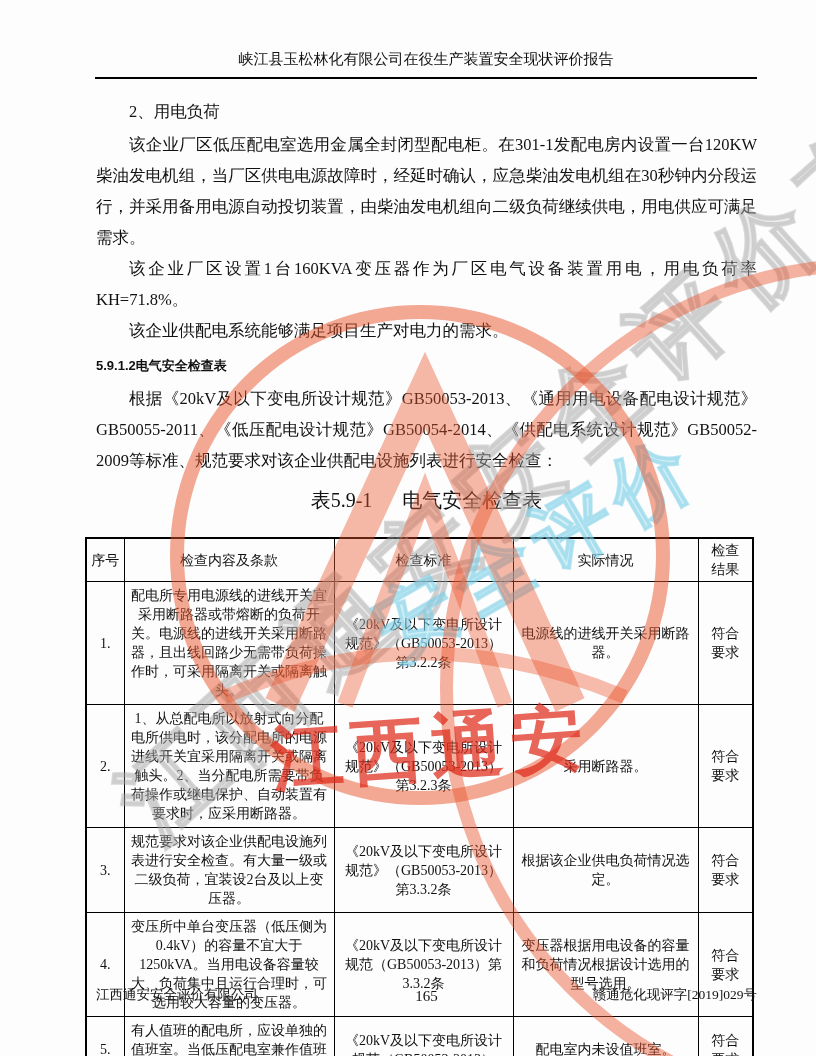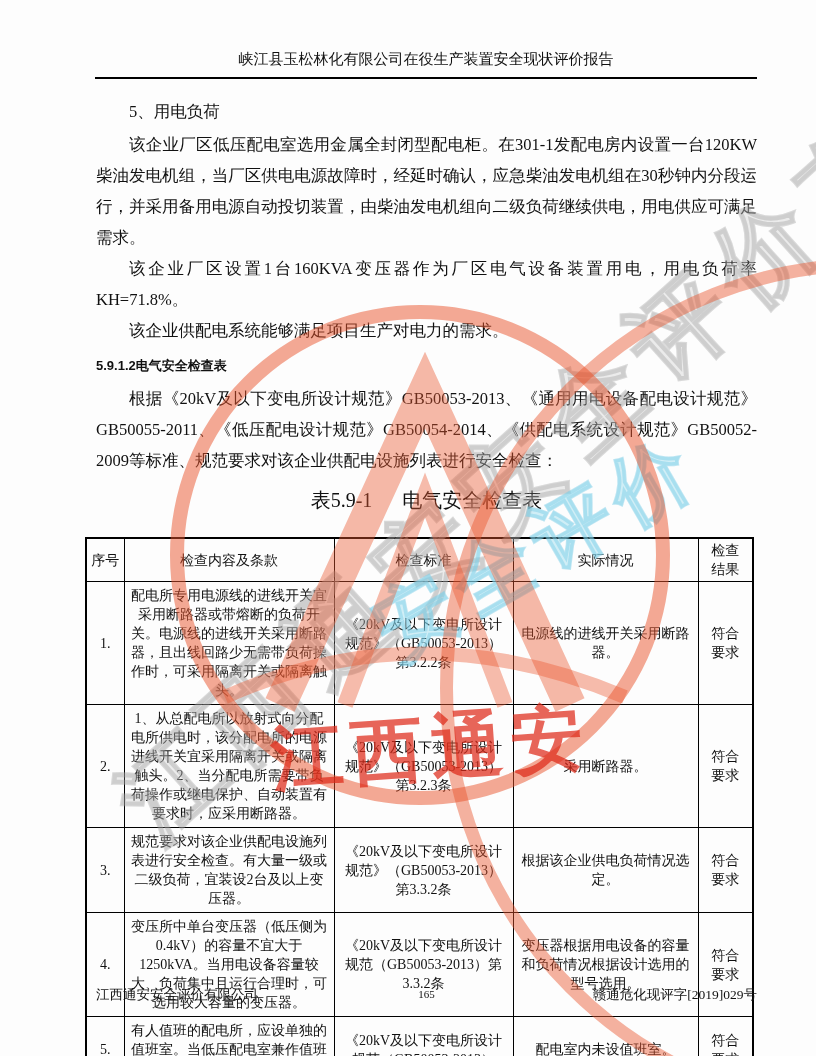--- a/index.html
+++ b/index.html
@@ -64,21 +64,21 @@
   tr.r4{height:85px;}
   tr.r5{height:40px;}
   
   .doc-footer{
     position:absolute; top:986px; left:96px; width:661px;
     font-size:13.5px;
     display:flex; justify-content:space-between; align-items:flex-start;
   }
   .doc-footer .pg{
     position:absolute; left:50%; transform:translateX(-50%);
-    font-size:11px; top:2px;
+    font-size:15px; top:2px;
   }
   
   .wm-layer{position:absolute;inset:0;pointer-events:none;z-index:5;}
   .wm-ring{
     position:absolute; left:170px; top:305px;
     width:500px; height:500px; border-radius:50%;
     border:14px solid rgba(233,84,44,0.50);
     box-sizing:border-box;
   }
   .wm-ring2{
@@ -118,21 +118,21 @@
 </head>
 <body>
 
 <div class="page">
 
   <div class="doc-header">
     <span>峡江县玉松林化有限公司在役生产装置安全现状评价报告</span>
   </div>
 
   <div class="content">
-    <p class="sec-head">5、用电负荷</p>
+    <p class="sec-head">2、用电负荷</p>
     <p class="para">该企业厂区低压配电室选用金属全封闭型配电柜。在301-1发配电房内设置一台120KW柴油发电机组，当厂区供电电源故障时，经延时确认，应急柴油发电机组在30秒钟内分段运行，并采用备用电源自动投切装置，由柴油发电机组向二级负荷继续供电，用电供应可满足需求。</p>
     <p class="para">该企业厂区设置1台160KVA变压器作为厂区电气设备装置用电，用电负荷率KH=71.8%。</p>
     <p class="para">该企业供配电系统能够满足项目生产对电力的需求。</p>
     <p class="sub-head">5.9.1.2电气安全检查表</p>
     <p class="para">根据《20kV及以下变电所设计规范》GB50053-2013、《通用用电设备配电设计规范》GB50055-2011、《低压配电设计规范》GB50054-2014、《供配电系统设计规范》GB50052-2009等标准、规范要求对该企业供配电设施列表进行安全检查：</p>
     <p class="tbl-caption">表5.9-1      电气安全检查表</p>
   </div>
 
   <table class="check-table">
     <colgroup>

